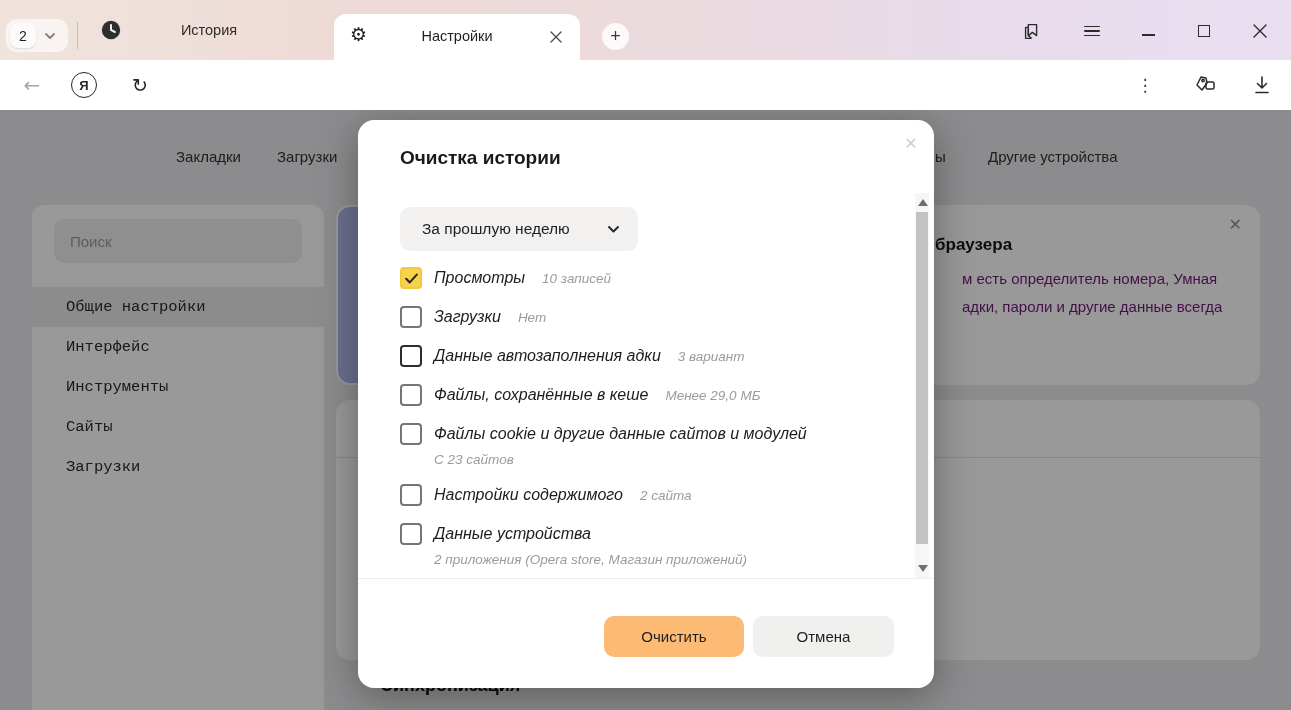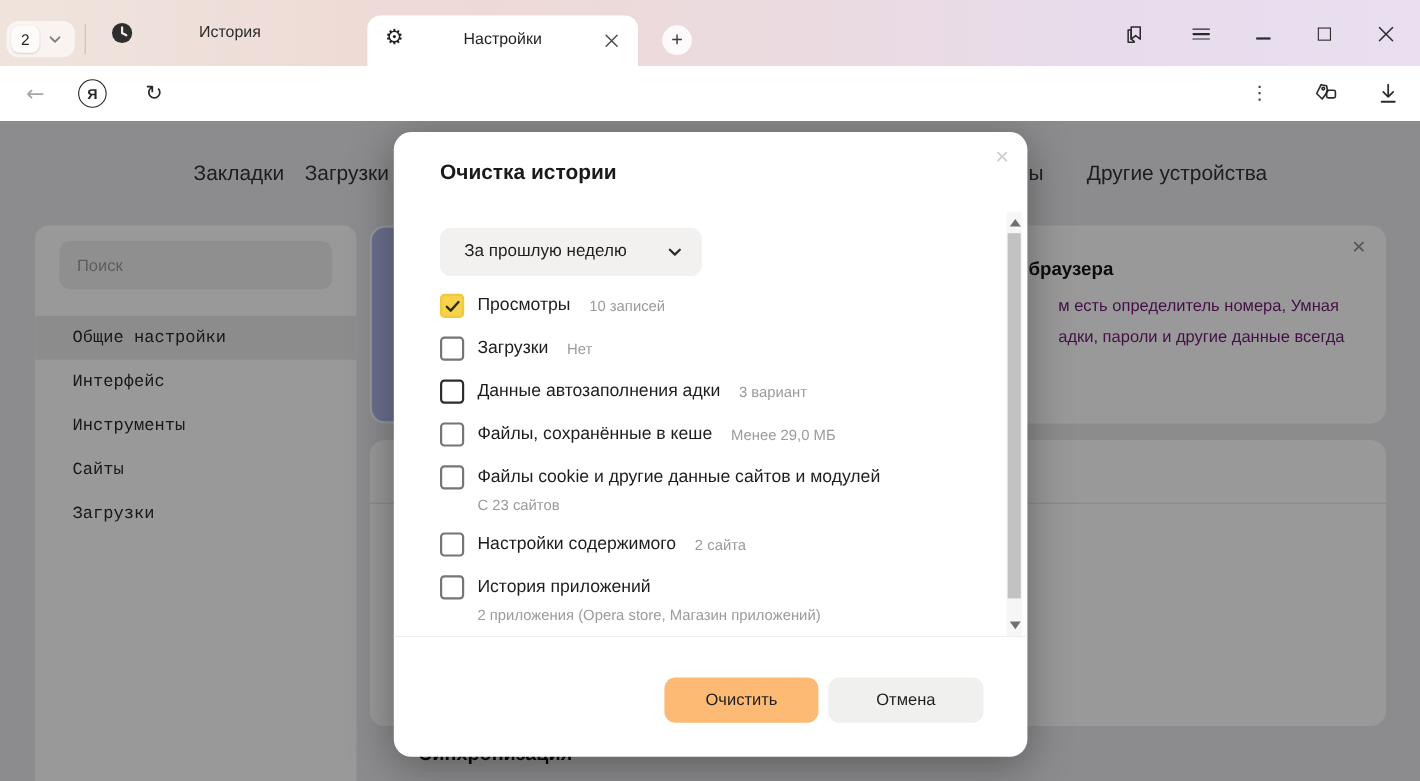--- a/index.html
+++ b/index.html
@@ -54,21 +54,21 @@
   .url-text { position:absolute; left:50px; top:11px; font-size:15.5px; color:#3c3c3c; }
   .omni-title { position:absolute; left:0; right:0; top:11px; text-align:center; font-size:15.5px; color:#1f1f1f; }
   .bm { position:absolute; right:14px; top:9px; }
   .kebab { left:1131px; color:#3a3a3a; font-family:"DejaVu Sans",sans-serif; font-size:17px; }
   .tb-divider { position:absolute; left:1172px; top:72px; width:1px; height:26px; background:#e0e0e0; }
   .ext { left:1192px; } .dl { left:1248px; }
 
   
   .content { position:absolute; left:0; top:110px; right:0; bottom:0; background:#e9eaed; overflow:hidden; }
   .page { position:absolute; inset:0; }
-  .nav-item { position:absolute; top:38px; font-size:19px; color:#333; }
+  .nav-item { position:absolute; top:38px; font-size:15px; color:#333; }
   .nav-i0 { left:176px; } .nav-i1 { left:277px; } .nav-i2 { left:935px; } .nav-i3 { left:988px; }
   .sidebar { position:absolute; left:32px; top:95px; width:292px; bottom:0; background:#fff; border-radius:12px 12px 0 0; }
   .search-input { position:absolute; left:22px; top:14px; width:248px; height:44px; background:#efeff0;
     border:none; border-radius:10px; padding:0 16px; font-size:15px; color:#333;
     font-family:"Liberation Sans",sans-serif; outline:none; }
   .search-input::placeholder { color:#9b9b9b; }
   .side-list { position:absolute; left:0; right:0; top:82px; }
   .side-item { height:40px; display:flex; align-items:center; padding-left:34px; font-size:15.5px; color:#2b2b2b;font-family:Liberation Mono, monospace; }
   .side-item.selected { background:#eaeaea; }
   .promo-card { position:absolute; left:336px; top:95px; width:924px; height:180px; background:#fff; border-radius:14px; }
@@ -86,21 +86,21 @@
   .modal { position:absolute; left:358px; top:10px; width:576px; height:568px; background:#fff; border-radius:16px;
     box-shadow:0 8px 40px rgba(0,0,0,.35); }
   .modal-close { position:absolute; right:12px; top:12px; width:22px; height:22px; display:flex; align-items:center;
     justify-content:center; color:#cdcdcd; font-size:16px; }
   .modal-title { position:absolute; left:42px; top:27px; font-size:19px; font-weight:bold; color:#1a1a1a; }
   .scroll-region { position:absolute; left:0; top:73px; width:576px; height:385px; overflow:hidden;
     padding:14px 64px 0 42px; }
   .dropdown { width:238px; height:44px; background:#f2f1f0; border-radius:10px; display:flex; align-items:center;
     padding:0 18px 0 22px; margin-bottom:16px; }
   .dropdown .dd-label { font-size:15.5px; color:#1f1f1f; flex:1; }
-  .item { margin-bottom:17px; }
+  .item { margin-bottom:17px;font-style:italic; }
   .item-main { display:flex; align-items:center; gap:12px; }
   .cb { width:22px; height:22px; border:2px solid #757575; border-radius:4px; flex:none;
     display:flex; align-items:center; justify-content:center; background:#fff; }
   .cb.strong { border-color:#2d2d2d; }
   .cb.checked { background:#f7d24b; border-color:#f0c93e; }
   .lbl { font-size:16px; color:#1d1d1d; white-space:nowrap; }
   .det { font-size:13.5px; color:#9b9b9b; margin-left:5px; white-space:nowrap; }
   .det-below { margin:7px 0 0 34px; font-size:13.5px; color:#9b9b9b; }
   .scrollbar { position:absolute; right:5px; top:73px; width:14px; height:385px; background:#f6f6f6; }
   .sb-up, .sb-down { position:absolute; left:3px; width:0; height:0; border-left:5px solid transparent;
@@ -316,21 +316,21 @@
             <div class="item">
               <div class="item-main">
                 <span class="cb"></span>
                 <span class="lbl">Настройки содержимого</span>
                 <span class="det">2 сайта</span>
               </div>
             </div>
             <div class="item">
               <div class="item-main">
                 <span class="cb"></span>
-                <span class="lbl">История приложений</span>
+                <span class="lbl">Данные устройства</span>
               </div>
               <div class="det-below">2 приложения (Opera store, Магазин приложений)</div>
             </div>
           </div>
       </div>
 
       <div class="scrollbar">
         <div class="sb-up"></div>
         <div class="sb-thumb"></div>
         <div class="sb-down"></div>

